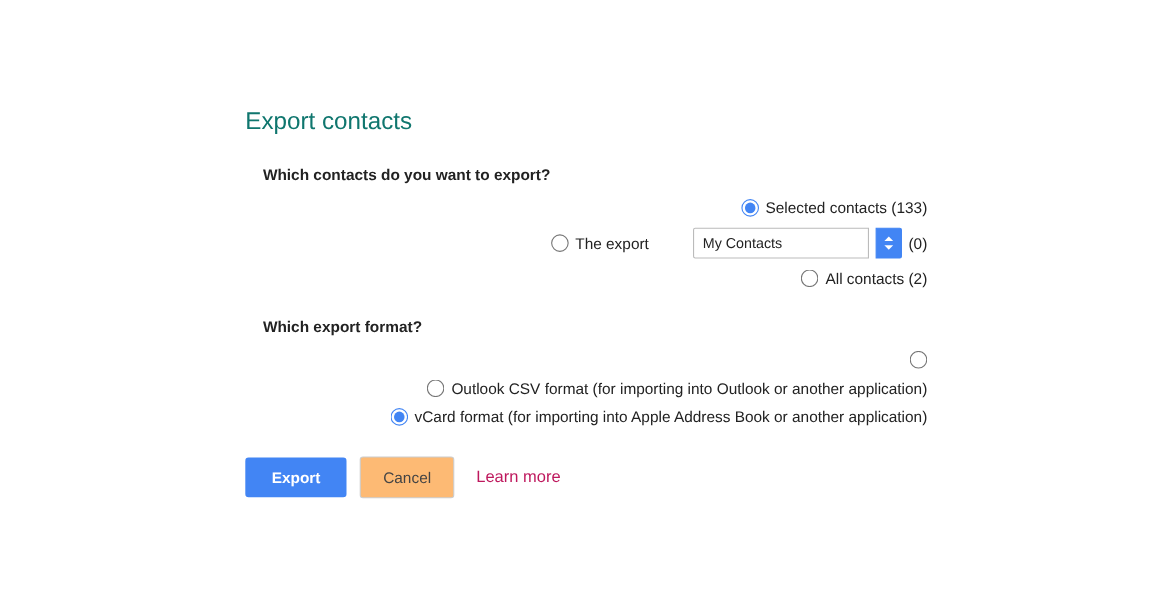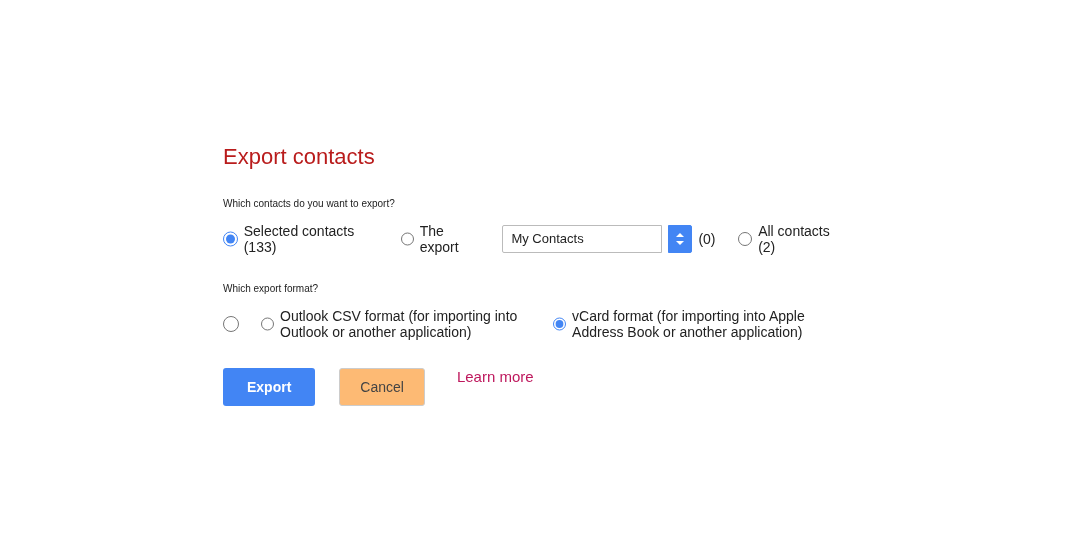--- a/index.html
+++ b/index.html
@@ -22,35 +22,37 @@
 
     .dialog {
       background: #fff;
       padding: 32px 40px;
       width: 700px;
     }
 
     .dialog-title {
       font-size: 22px;
       font-weight: normal;
-      color: #b91c1c;
+      color: #0f766e;
       margin-bottom: 28px;
     }
 
     .section-label {
-      font-size: 10px;
-      font-weight: normal;
+      font-size: 14px;
+      font-weight: bold;
       margin-bottom: 14px;
+      margin-left: 16px;
     }
 
     .radio-group {
       display: flex;
-      flex-direction: row;
-      gap: 22px;
+      flex-direction: column;
+      gap: 10px;
       margin-bottom: 28px;
+      align-items: flex-end;
     }
 
     .radio-option {
       display: flex;
       align-items: center;
       gap: 6px;
       font-size: 14px;
     }
 
     .radio-option input[type="radio"] {
@@ -96,21 +98,22 @@
       gap: 2px;
     }
 
     .group-count {
       font-size: 14px;
       color: #222;
     }
 
     .button-row {
       display: flex;
-      gap: 24px;
+      align-items: center;
+      gap: 12px;
       margin-top: 28px;
     }
 
     .btn-export {
       background: #4285f4;
       color: #fff;
       border: none;
       border-radius: 3px;
       padding: 10px 24px;
       font-size: 14px;

